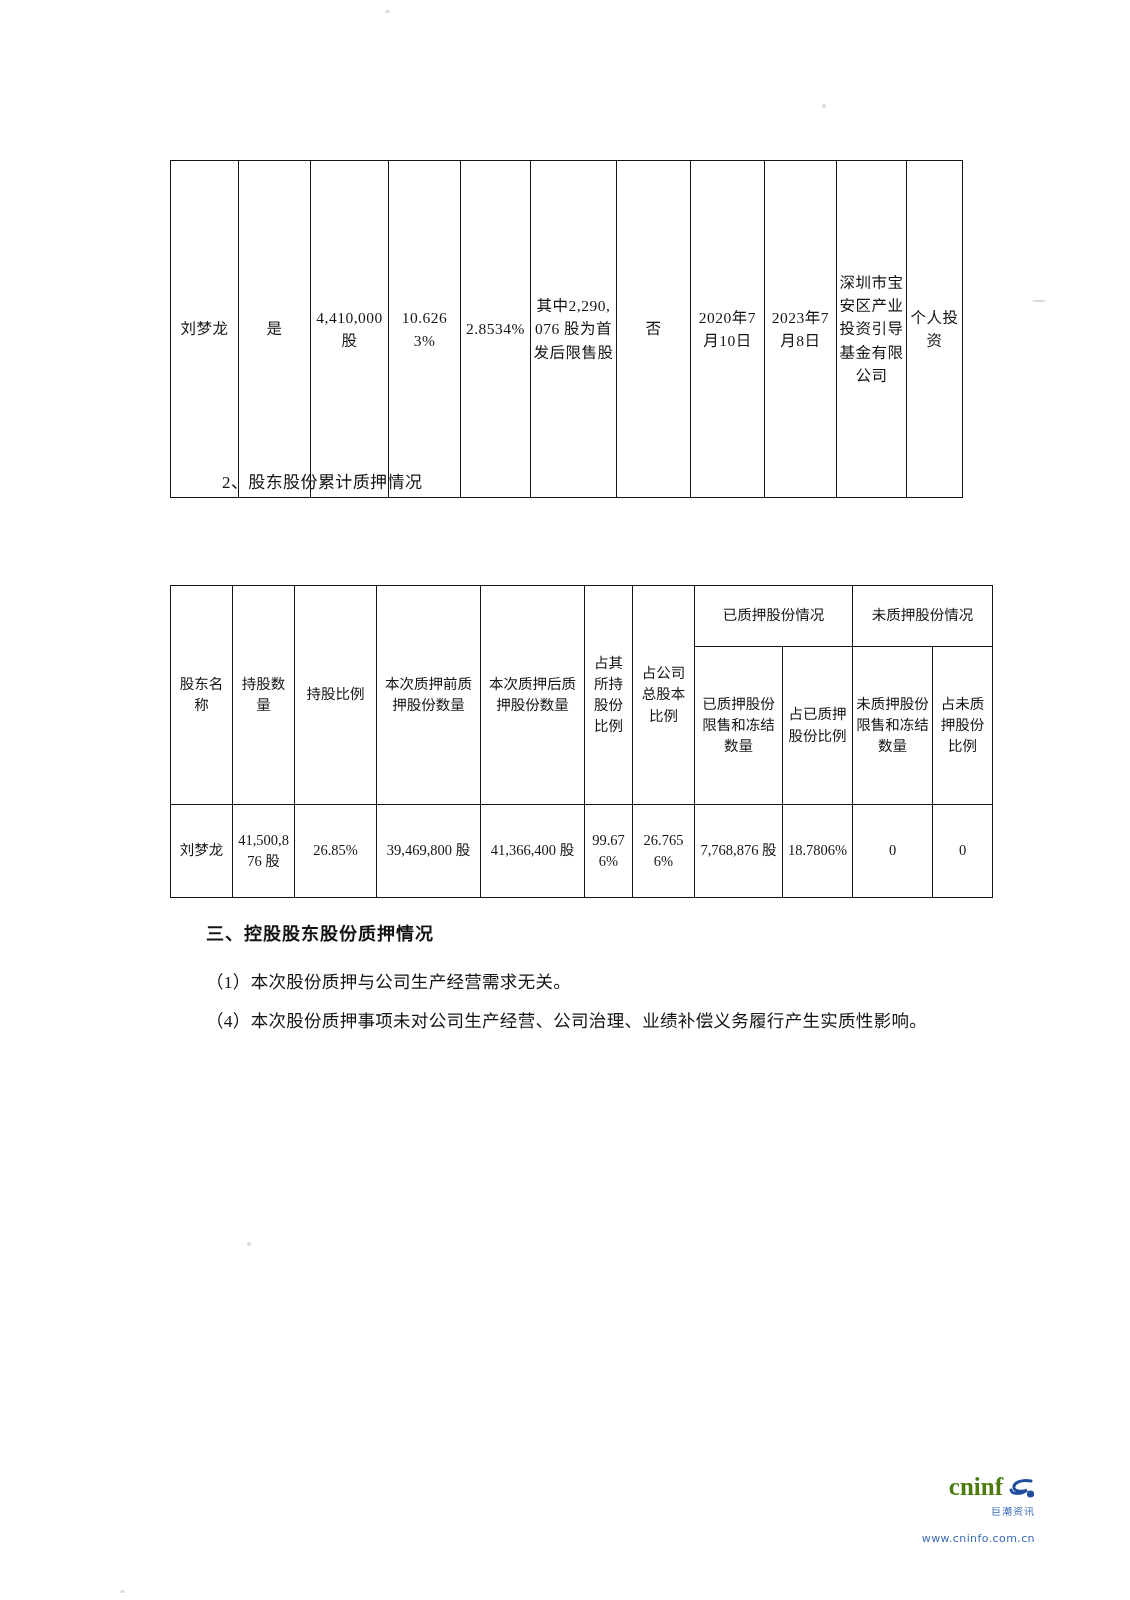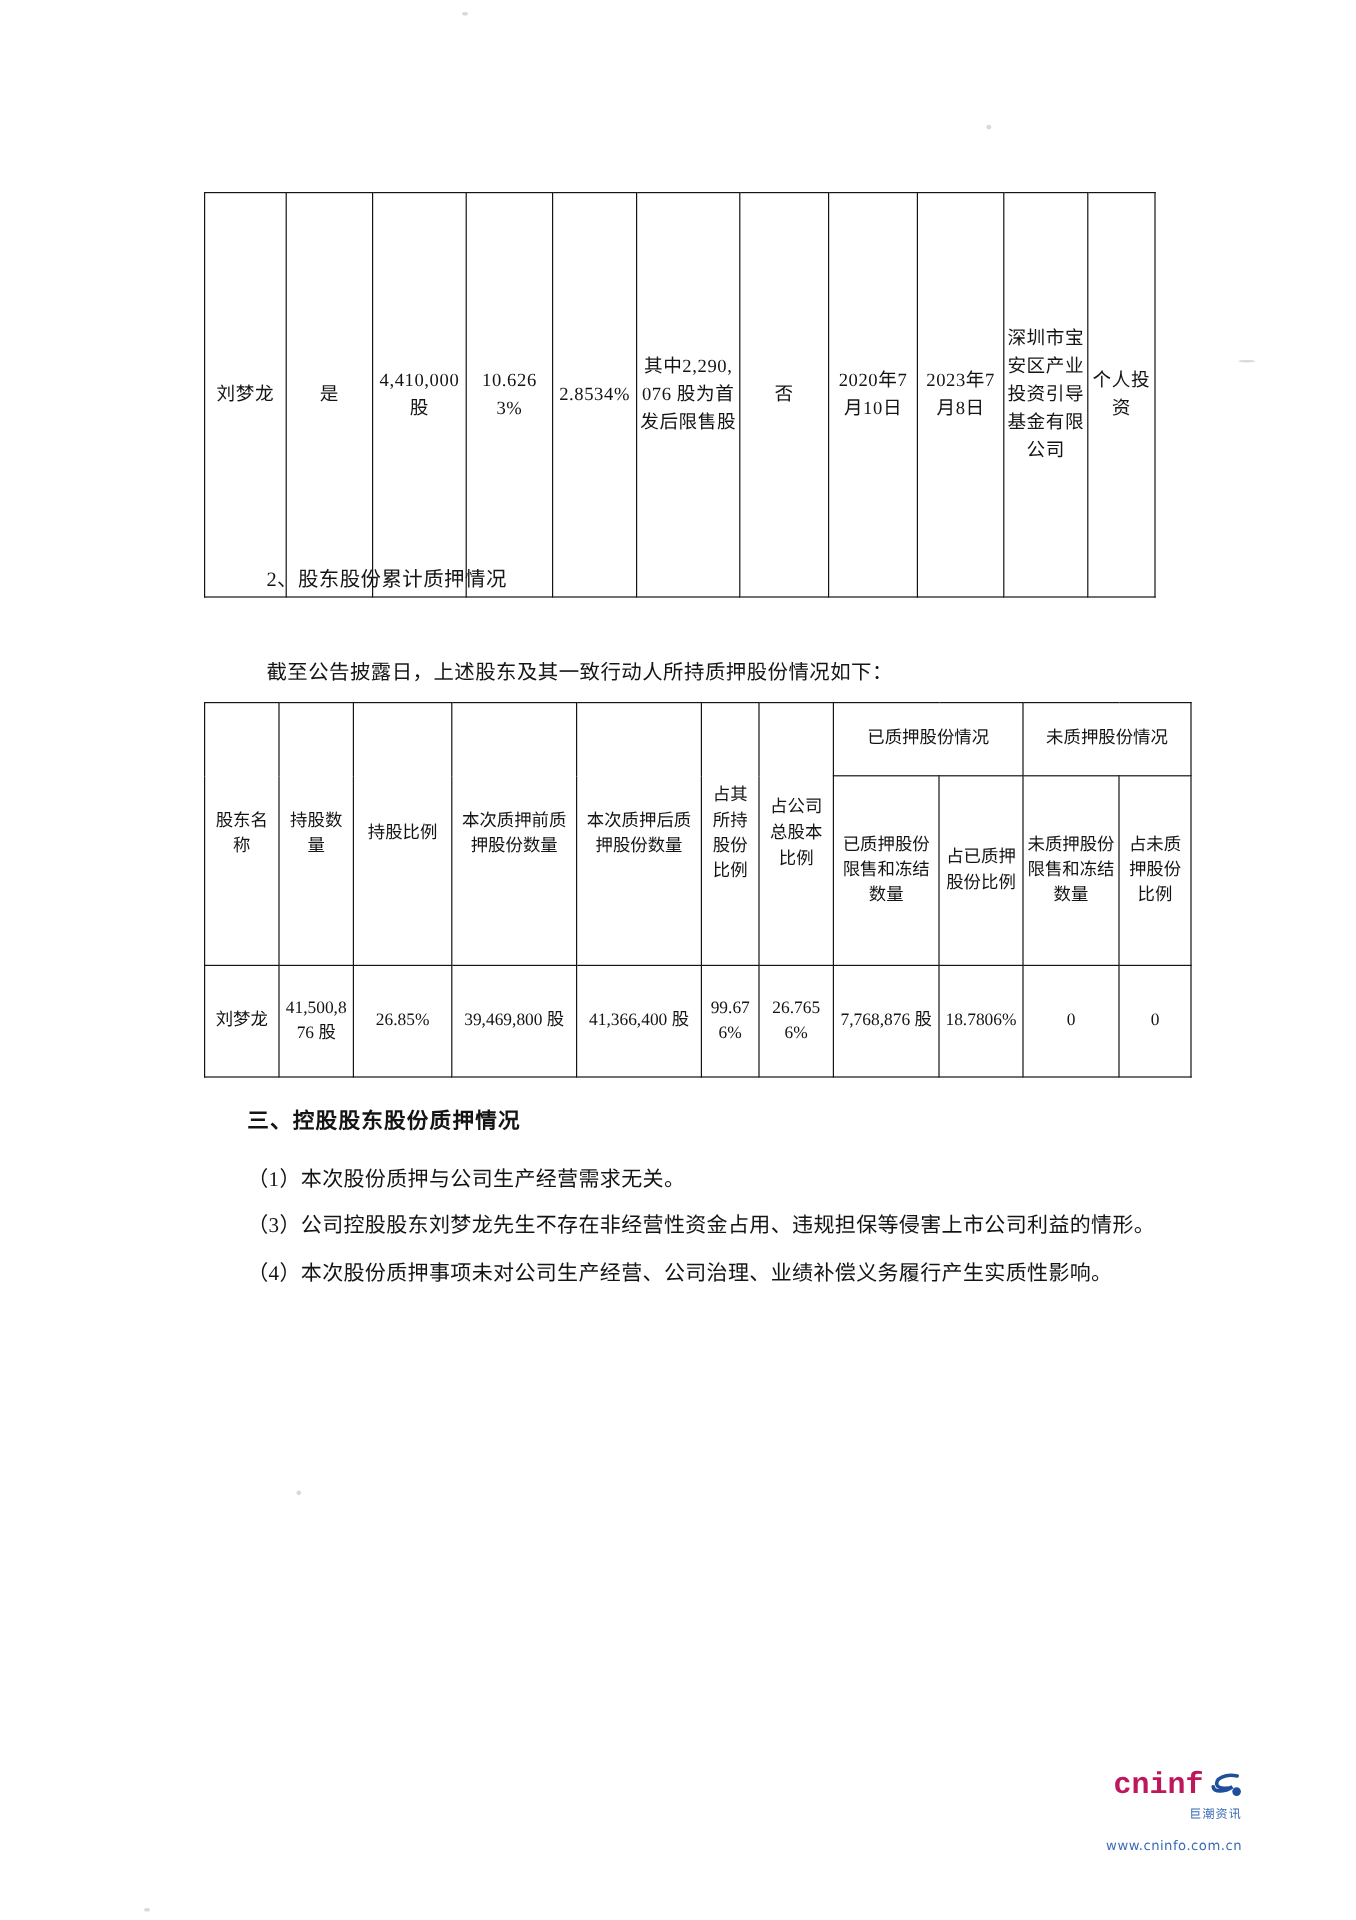--- a/index.html
+++ b/index.html
@@ -113,25 +113,25 @@
 
   
   #footer-logo {
     position: absolute;
     right: 95px;
     bottom: 55px;
     text-align: right;
     color: #2f5fa8;
   }
   #footer-logo .logo-main {
-    font-family: Liberation Mono, monospace;
+    font-family: Liberation Serif, serif;
     font-size: 25px;
     font-weight: bold;
     letter-spacing: 0px;
-    color: #be185d;
+    color: #4d7c0f;
     display: inline-block;
   }
   #footer-logo .swoosh {
     display: inline-block;
     vertical-align: middle;
     margin-left: 2px;
   }
   #footer-logo .logo-sub {
     font-family: "DejaVu Sans", sans-serif;
     font-size: 10px;
@@ -185,21 +185,20 @@
         <td>否</td>
         <td>2020年7月10日</td>
         <td>2023年7月8日</td>
         <td>深圳市宝安区产业投资引导基金有限公司</td>
         <td>个人投资</td>
       </tr>
     </tbody>
   </table>
 
   <div class="para" style="left:222px;top:467px;">2、股东股份累计质押情况</div>
-  <div class="para" style="left:222px;top:545px;">截至公告披露日，上述股东及其一致行动人所持质押股份情况如下：</div>
 
   <table class="doc-table" id="cum-table">
     <colgroup>
       <col style="width:62px">
       <col style="width:62px">
       <col style="width:82px">
       <col style="width:104px">
       <col style="width:104px">
       <col style="width:48px">
       <col style="width:62px">
@@ -240,21 +239,20 @@
         <td>18.7806%</td>
         <td>0</td>
         <td>0</td>
       </tr>
     </tbody>
   </table>
 
   <div class="body-block">
     <h3 style="text-indent:36px;">三、控股股东股份质押情况</h3>
     <p style="text-indent:36px;">（1）本次股份质押与公司生产经营需求无关。</p>
-    <p style="text-indent:36px;">（3）公司控股股东刘梦龙先生不存在非经营性资金占用、违规担保等侵害上市公司利益的情形。</p>
     <p style="text-indent:36px;">（4）本次股份质押事项未对公司生产经营、公司治理、业绩补偿义务履行产生实质性影响。</p>
   </div>
 
   <div id="footer-logo">
     <span class="logo-main">cninf</span>
     <span class="swoosh">
       <svg width="26" height="24" viewBox="0 0 26 24" aria-hidden="true">
         <path d="M22 4 C12 2, 4 6, 5 11 C6 15, 15 15, 18 13 C13 17, 3 18, 2 13" fill="none" stroke="#1f4e9c" stroke-width="3" stroke-linecap="round"></path>
         <circle cx="21.5" cy="17" r="3.6" fill="#1f4e9c"></circle>
       </svg>

